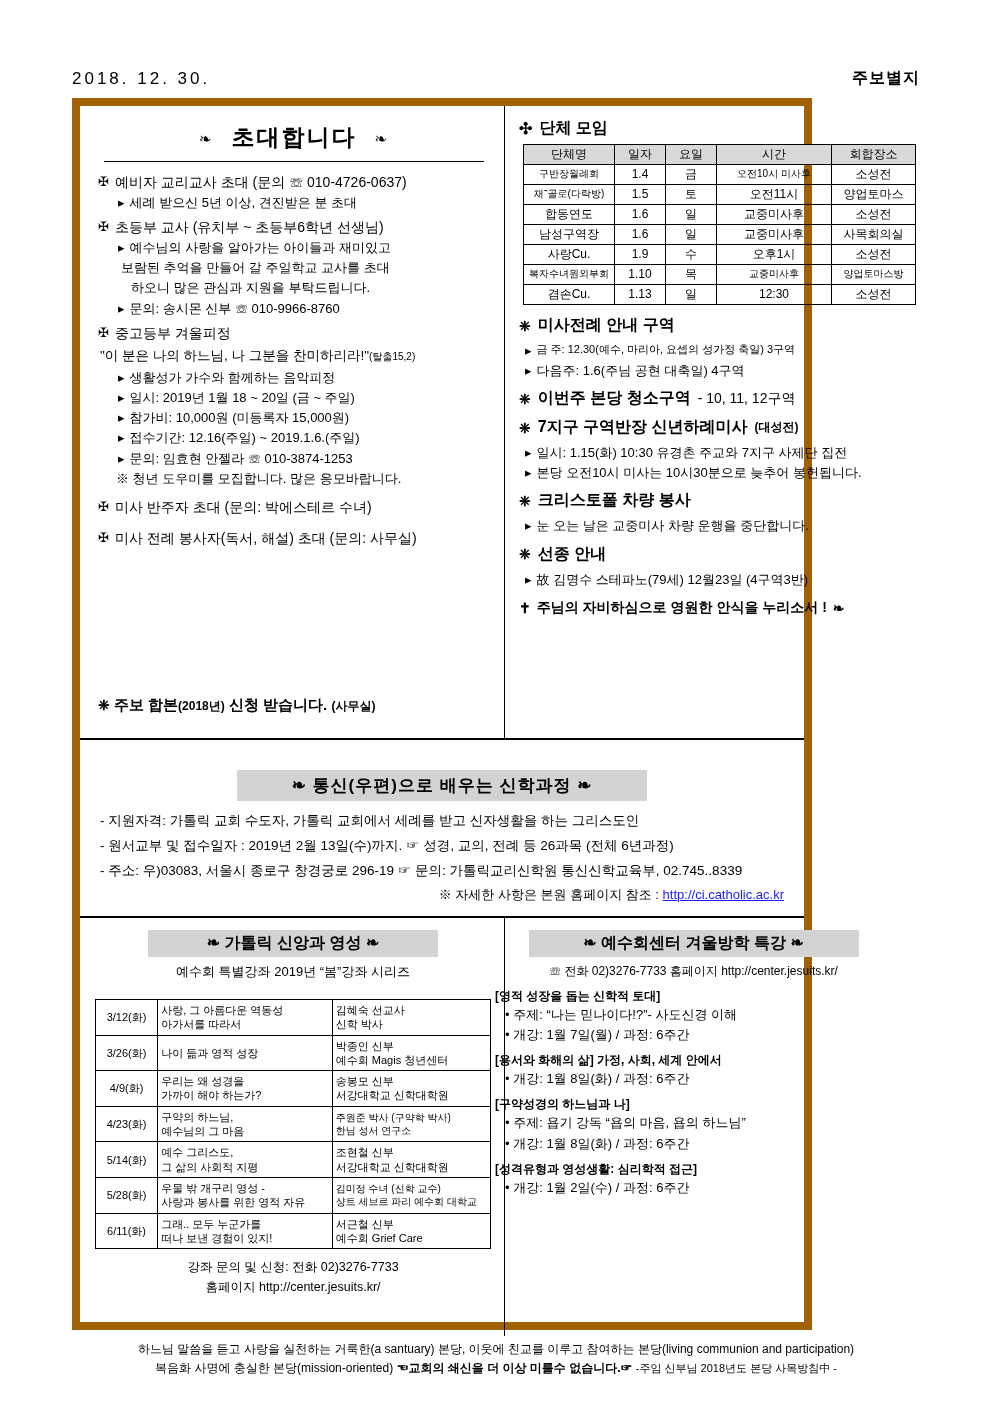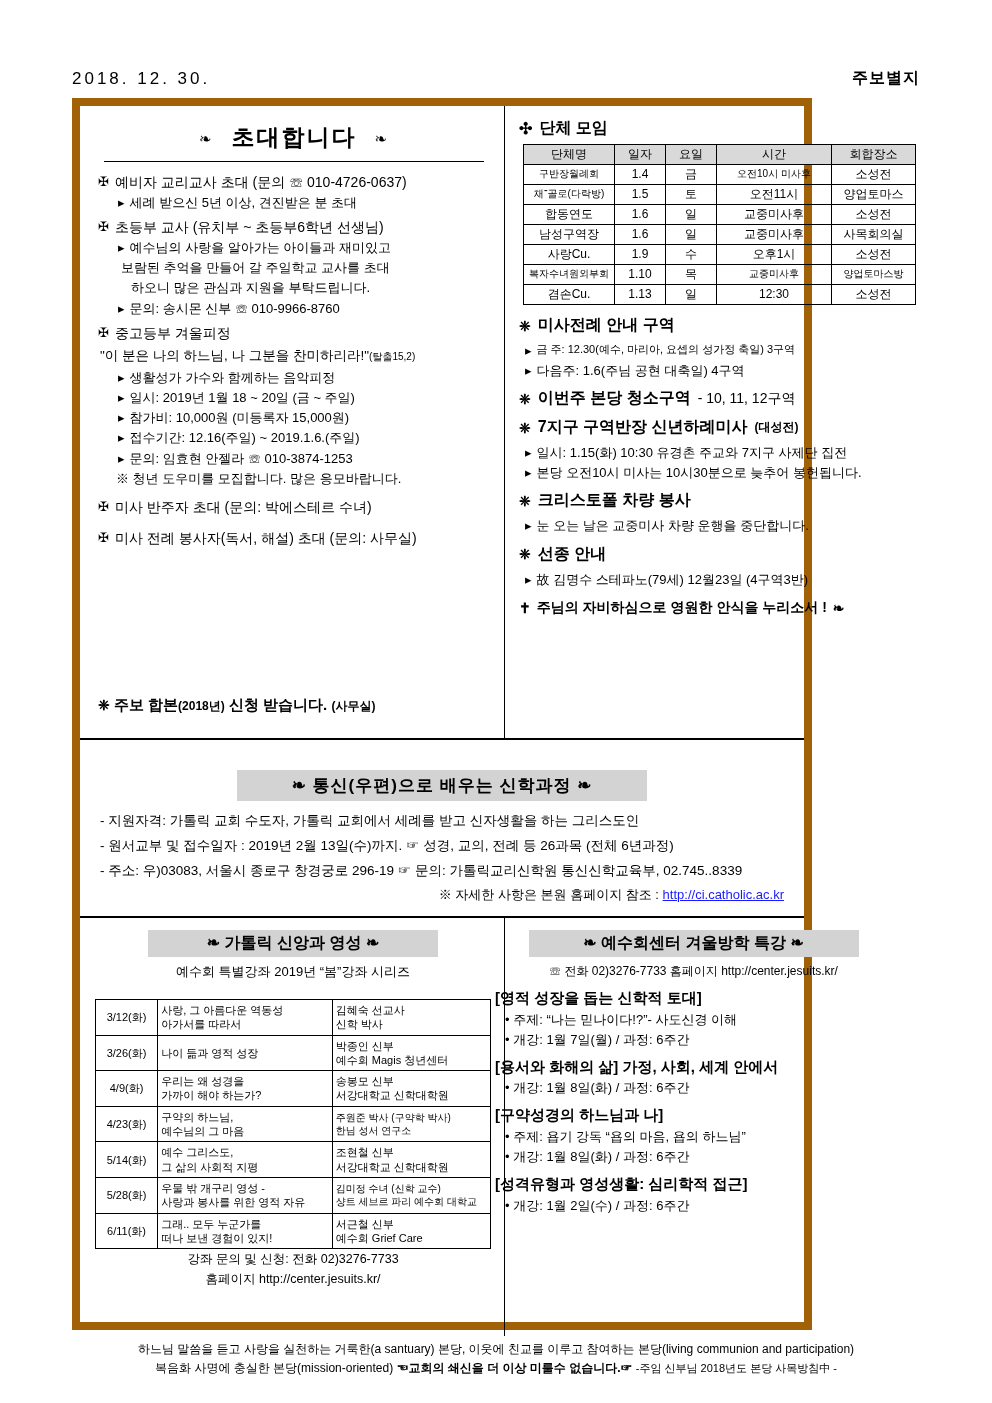--- a/index.html
+++ b/index.html
@@ -76,31 +76,31 @@
   .sub-band{
     margin:2px auto 6px;width:290px;text-align:center;background:#d3d3d3;
     font-size:16px;font-weight:bold;padding:3px 0;
   }
   .bl-sub{text-align:center;font-size:13px;margin-bottom:18px;}
   table.lect{border-collapse:collapse;width:396px;margin:0 auto;font-size:11px;}
   table.lect td{border:1px solid #000;padding:3px 3px;line-height:1.3;vertical-align:middle;}
   td.dcell{width:56px;text-align:center;}
   td.tcell{width:176px;}
   td.pcell{width:158px;}
-  .bl-foot{text-align:center;font-size:12.5px;line-height:1.6;}
+  .bl-foot{text-align:center;font-size:12.5px;line-height:1.6;margin-top:8px;}
 
   
   .brcol{position:absolute;left:401px;top:812px;width:423px;height:418px;box-sizing:border-box;padding:10px 12px 0 14px;}
   .br-band{
     margin:2px auto 6px;width:330px;text-align:center;background:#d3d3d3;
     font-size:16px;font-weight:bold;padding:3px 0;
   }
   .br-contact{text-align:center;font-size:12px;margin-bottom:7px;}
   .br-item{margin-bottom:6px;}
-  .br-h{font-size:15px;font-weight:bold;line-height:1.5;}
+  .br-h{font-size:12px;font-weight:bold;line-height:1.5;}
   .br-l{font-size:13px;line-height:1.55;margin-left:10px;}
 
   
   .footer{position:absolute;left:72px;top:1340px;width:848px;text-align:center;font-size:12px;line-height:1.6;}
   .footer .b{font-weight:bold;}
   .footer .small2{font-size:11px;}
 </style>
 </head>
 <body>
 

